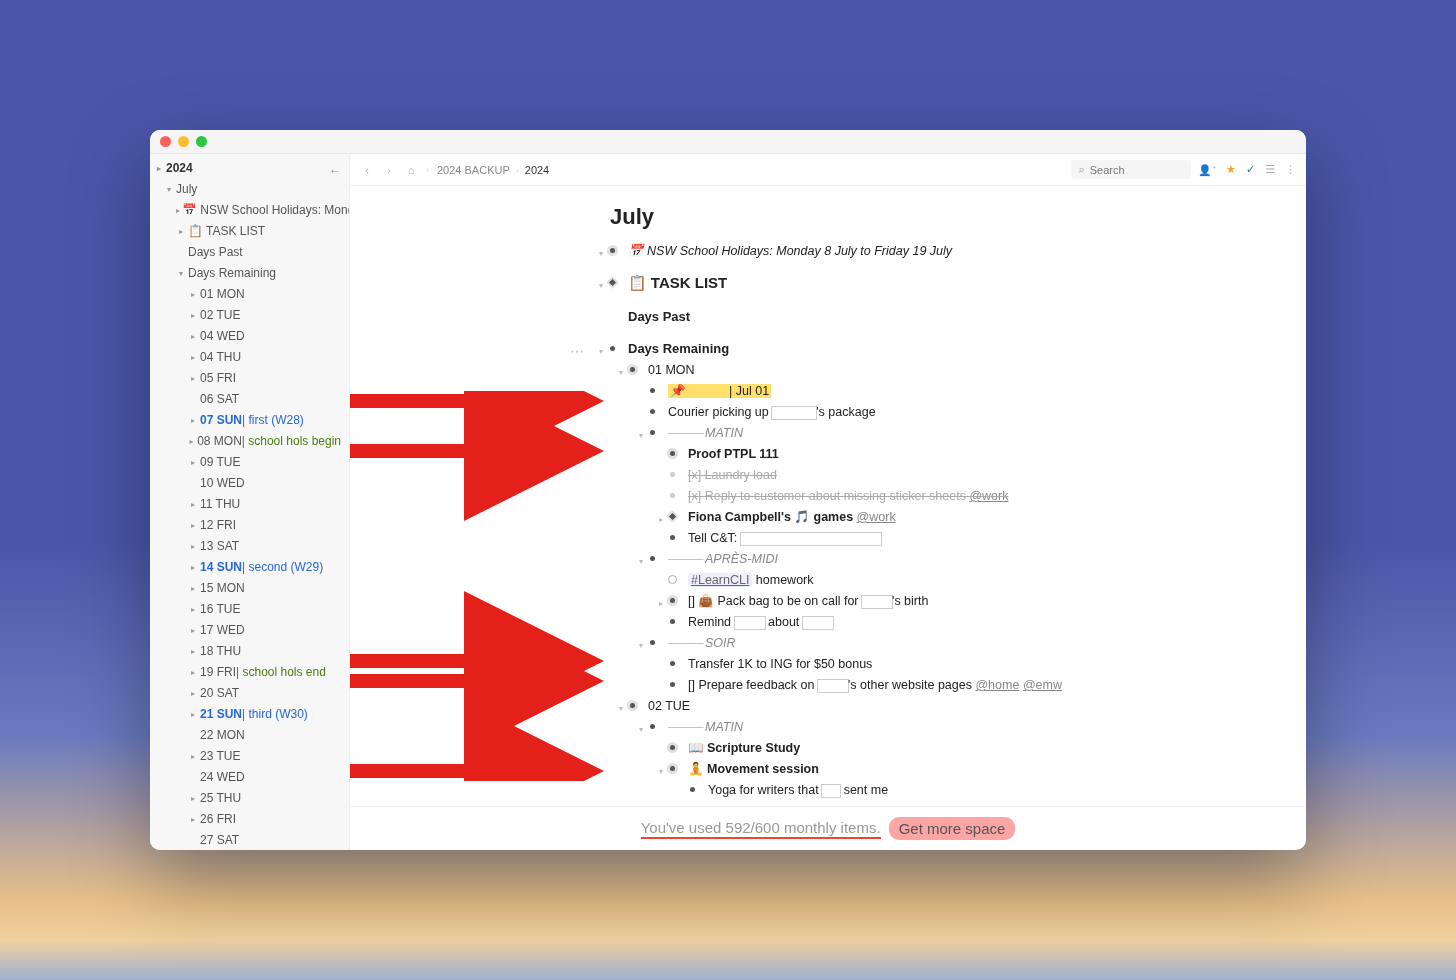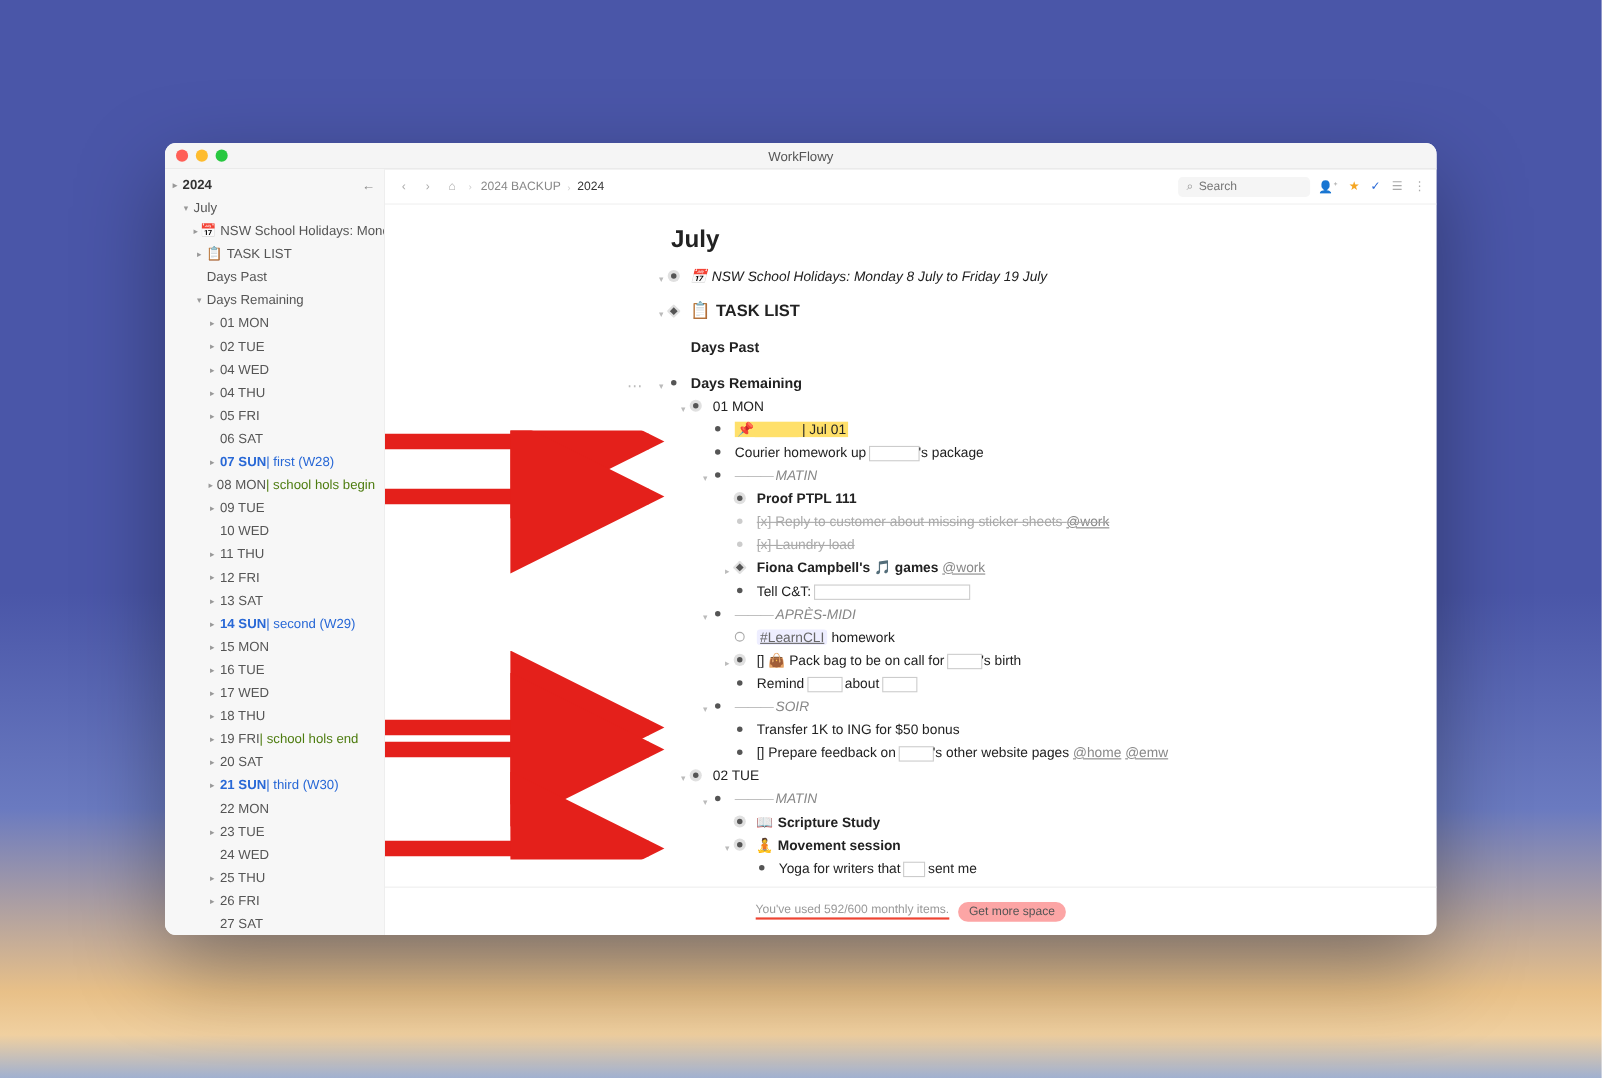--- a/index.html
+++ b/index.html
@@ -67,39 +67,38 @@
   .bold { font-weight: 700; }
   .tag { color: #888; text-decoration: underline; }
   .hashtag { background: #eef; color: #666; padding: 0 3px; border-radius: 3px; text-decoration: underline; }
   .dash { color: #bbb; letter-spacing: -1px; }
   .yellow-hl { background: #ffe06a; padding: 0 2px; }
   .redbox { display:inline-block; width: 44px; height: 12px; background: #fff; outline: 1px solid #ccc; vertical-align: middle; }
   .redbox.lg { width: 140px; }
   .redbox.sm { width: 30px; }
   .gutter-btn { position:absolute; left:-28px; top:4px; color:#bbb; font-size:14px; letter-spacing:1px; cursor:pointer;}
   
-  .footer { height: 44px; border-top: 1px solid #eee; display: flex; align-items: center; justify-content: center; font-size: 11px; gap: 8px; color: #999; position: relative; }
+  .footer { height: 44px; border-top: 1px solid #eee; display: flex; align-items: center; justify-content: center; font-size: 15px; gap: 8px; color: #999; position: relative; }
   .footer .underline-red { border-bottom: 2px solid #e43; padding-bottom: 1px; }
   .get-more { background: #fca5a5; padding: 3px 10px; border-radius: 10px; color: #555; cursor: pointer; }
   
   .arrows { position: absolute; pointer-events: none; }
   
   .sidebar::-webkit-scrollbar, .content-wrap::-webkit-scrollbar { width: 0; }
 </style>
 </head>
 <body>
 
 <div class="window">
   <div class="titlebar">
     <div class="traffic">
       <div class="tl red"></div>
       <div class="tl yel"></div>
       <div class="tl grn"></div>
     </div>
-    <div class="wintitle">WorkFlowy</div>
   </div>
 
   <div class="body">
 
     <div class="sidebar">
       <span class="sb-back">←</span>
       <div class="sb-row bold">
           <span class="tri">▸</span>
           <span>2024</span>
         </div>
@@ -297,30 +296,30 @@
             <div class="node">
               <span class="exp">▾</span>
               <span class="bullet ringfill"></span>
               <span>01 MON</span>
             </div>
             <div class="children" style="margin-left:18px">
               <div class="node"><span class="bullet"></span>
                 <span class="yellow-hl">📌<span class="redbox" style="width:40px;background:#ffe06a;outline:none"></span><span> | Jul 01</span></span>
               </div>
               <div class="node"><span class="bullet"></span>
-                <span>Courier homework up </span><span class="redbox"></span><span>'s package</span>
+                <span>Courier picking up </span><span class="redbox"></span><span>'s package</span>
               </div>
 
               <div class="node"><span class="exp">▾</span><span class="bullet"></span>
                 <span class="dash">——— </span><span class="italic grey">MATIN</span>
               </div>
               <div class="children" style="margin-left:18px">
                 <div class="node"><span class="bullet ringfill"></span><span class="bold">Proof PTPL 111</span></div>
+                <div class="node"><span class="bullet" style="background:#ccc"></span><span class="done">[x] Laundry load</span></div>
                 <div class="node"><span class="bullet" style="background:#ccc"></span><span class="done"><span>[x] Reply to customer about missing sticker sheets </span><span class="tag done">@work</span></span></div>
-                <div class="node"><span class="bullet" style="background:#ccc"></span><span class="done">[x] Laundry load</span></div>
                 <div class="node"><span class="exp">▸</span><span class="bullet diamond"></span><span class="bold">Fiona Campbell's 🎵 games </span><span class="tag">@work</span></div>
                 <div class="node"><span class="bullet"></span><span>Tell C&amp;T: </span><span class="redbox lg"></span></div>
               </div>
 
               <div class="node"><span class="exp">▾</span><span class="bullet"></span>
                 <span class="dash">——— </span><span class="italic grey">APRÈS-MIDI</span>
               </div>
               <div class="children" style="margin-left:18px">
                 <div class="node"><span class="bullet ring"></span><span class="hashtag">#LearnCLI</span><span>  homework</span></div>
                 <div class="node"><span class="exp">▸</span><span class="bullet ringfill"></span><span>[] 👜 Pack bag to be on call for </span><span class="redbox sm"></span><span>'s birth</span></div>

